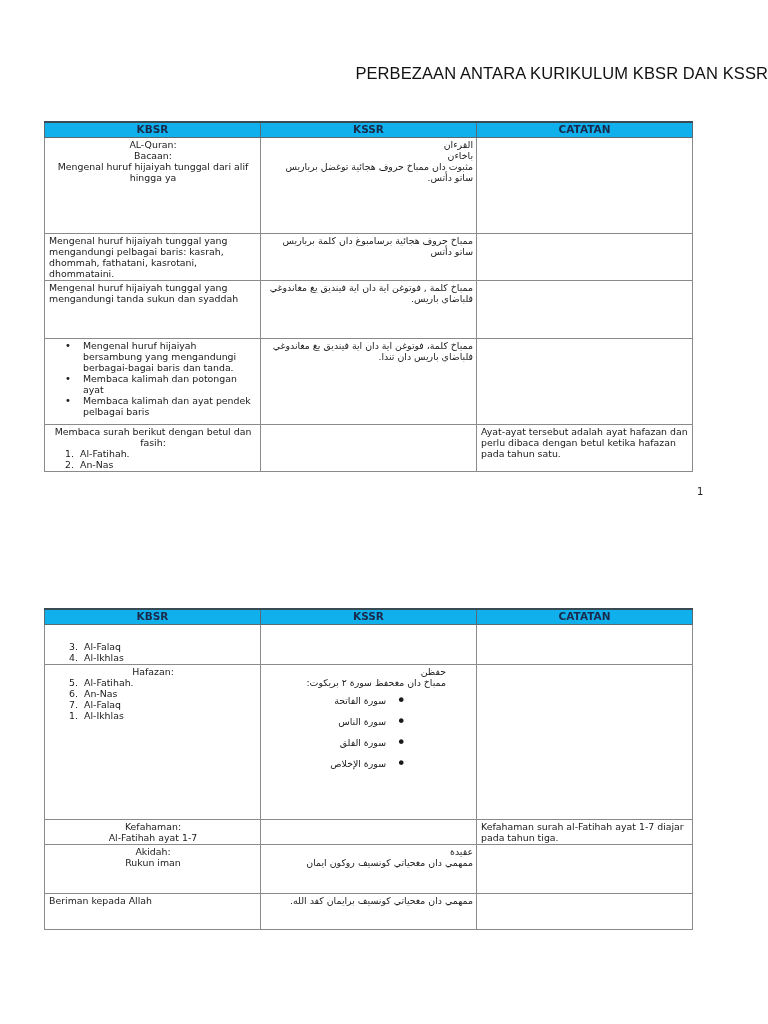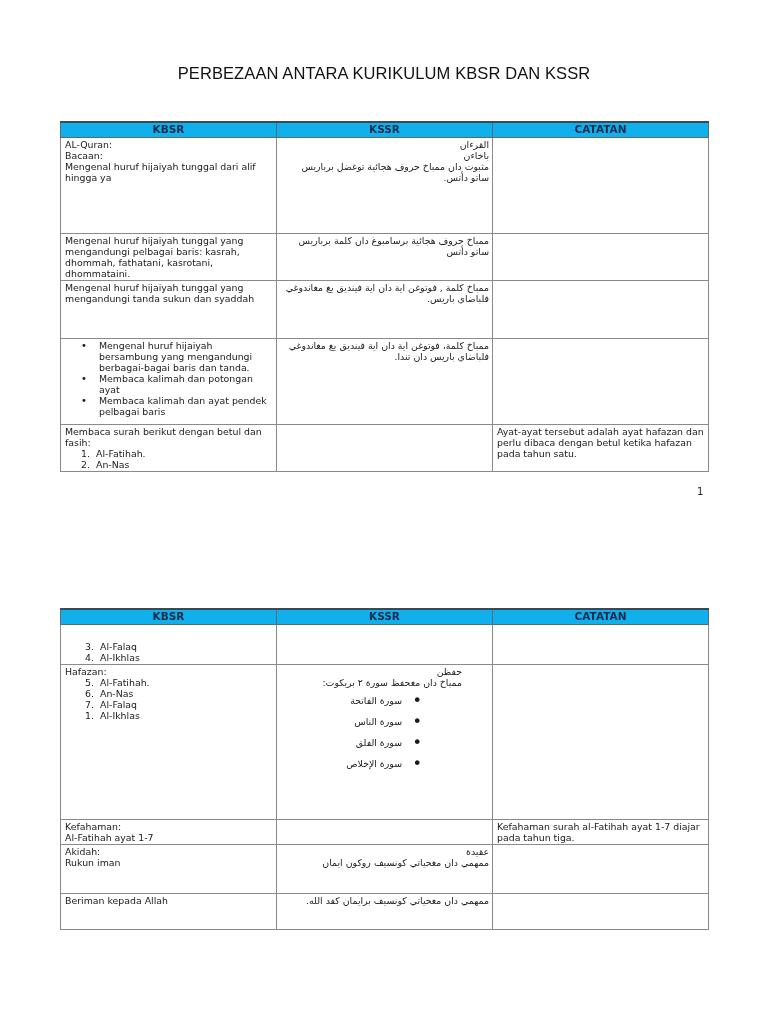--- a/index.html
+++ b/index.html
@@ -1,27 +1,27 @@
 <!DOCTYPE html>
 <html><head>
   <meta charset="utf-8">
   <style>
     * { box-sizing: border-box; margin: 0; padding: 0; }
     html, body { width: 768px; height: 1024px; background: #ffffff; overflow: hidden; }
     body { position: relative; font-family: "DejaVu Sans", sans-serif; color: #111; }
 
     .title {
       position: absolute; left: 0; width: 768px; top: 64px;
-      text-align: center;
+      text-align: right;
       font-family: "Liberation Sans", sans-serif;
       font-size: 16.5px; letter-spacing: 0.1px; color: #111;
     }
 
     table.cmp {
-      position: absolute; left: 60px; width: 648px;
+      position: absolute; left: 44px; width: 648px;
       border-collapse: collapse; table-layout: fixed; border-radius: 11px;
     }
     table.cmp col.c1 { width: 216px; }
     table.cmp col.c2 { width: 216px; }
     table.cmp col.c3 { width: 216px; }
 
     table.cmp th {
       background: #0fb0ec;
       border: 1px solid #5a6a72;
       border-top: 2px solid #3a4a52;
@@ -35,21 +35,21 @@
       vertical-align: top;
       padding: 1px 3px 1px 4px;
       font-size: 9.4px; line-height: 11px; color: #1a1a1a;
     }
     td.ar {
       direction: rtl; text-align: right;
       font-size: 15px; line-height: 20px; color: #111;
       padding: 0 4px 0 3px;
     }
     .ar-line { display: block; }
-    .en-line { display: block; }
+    .en-line { display: block; text-align: center; }
     ul.bul { list-style: none; margin: 0; padding: 0 0 0 34px; }
     ul.bul li { position: relative; }
     ul.bul li::before {
       content: "\2022"; position: absolute; left: -18px; top: 0; font-size: 10px;
     }
     ol.num { list-style: none; margin: 0; padding: 0 0 0 16px; }
     ol.num li .n { display: inline-block; width: 15px; }
     ul.ar-bul { list-style: none; margin: 0; padding: 0 28px 0 0; }
     ul.ar-bul li { position: relative; }
     ul.ar-bul li::before {

